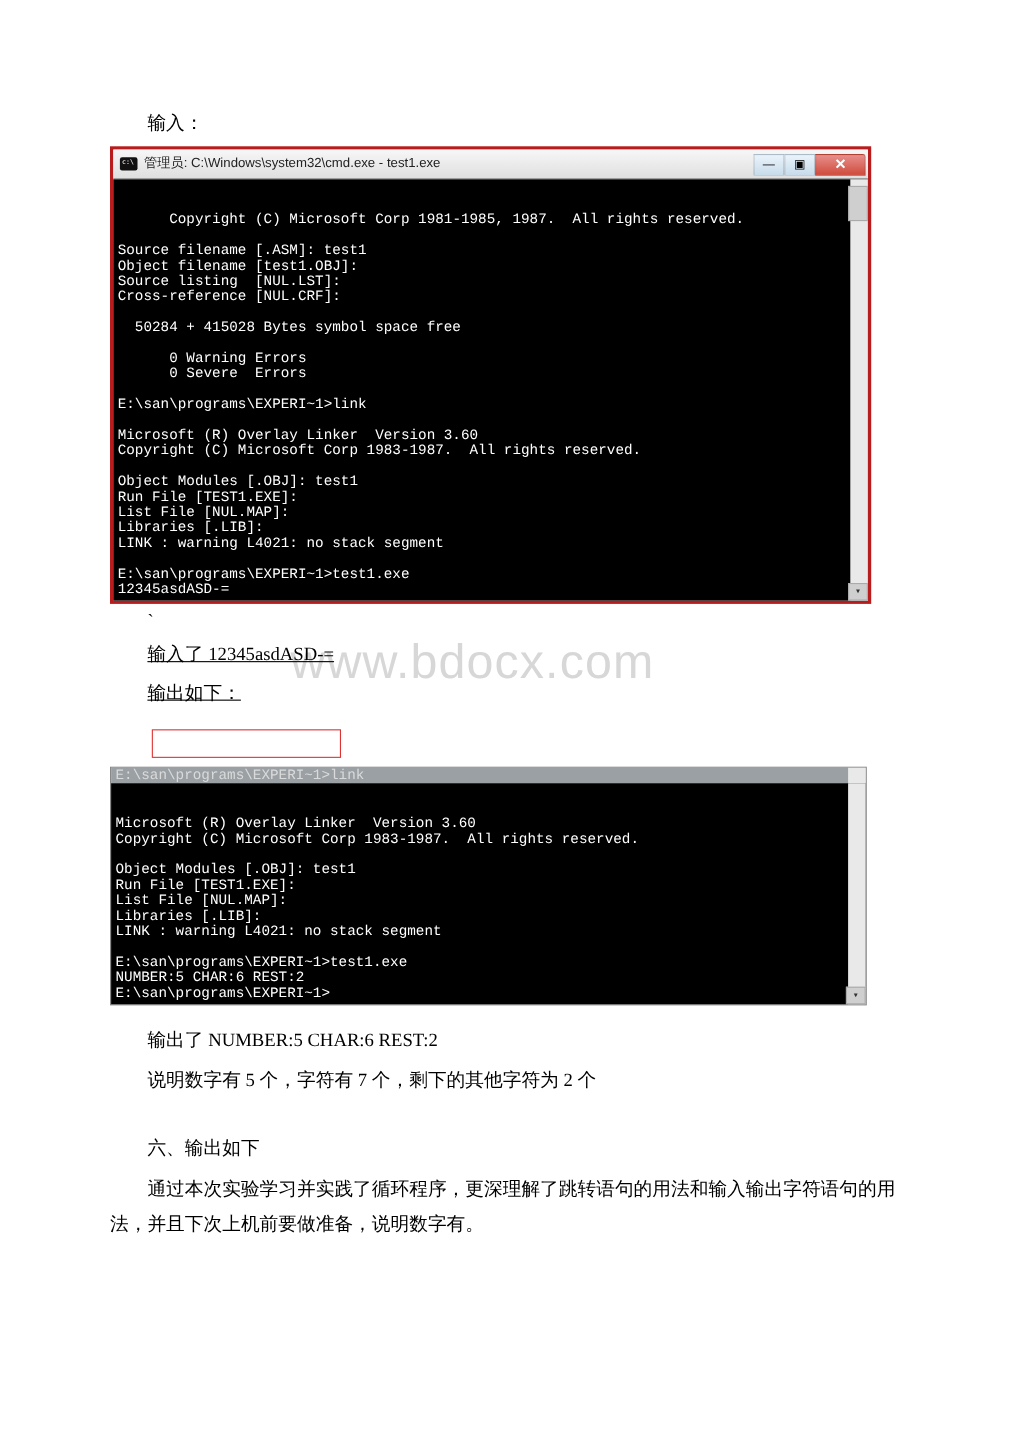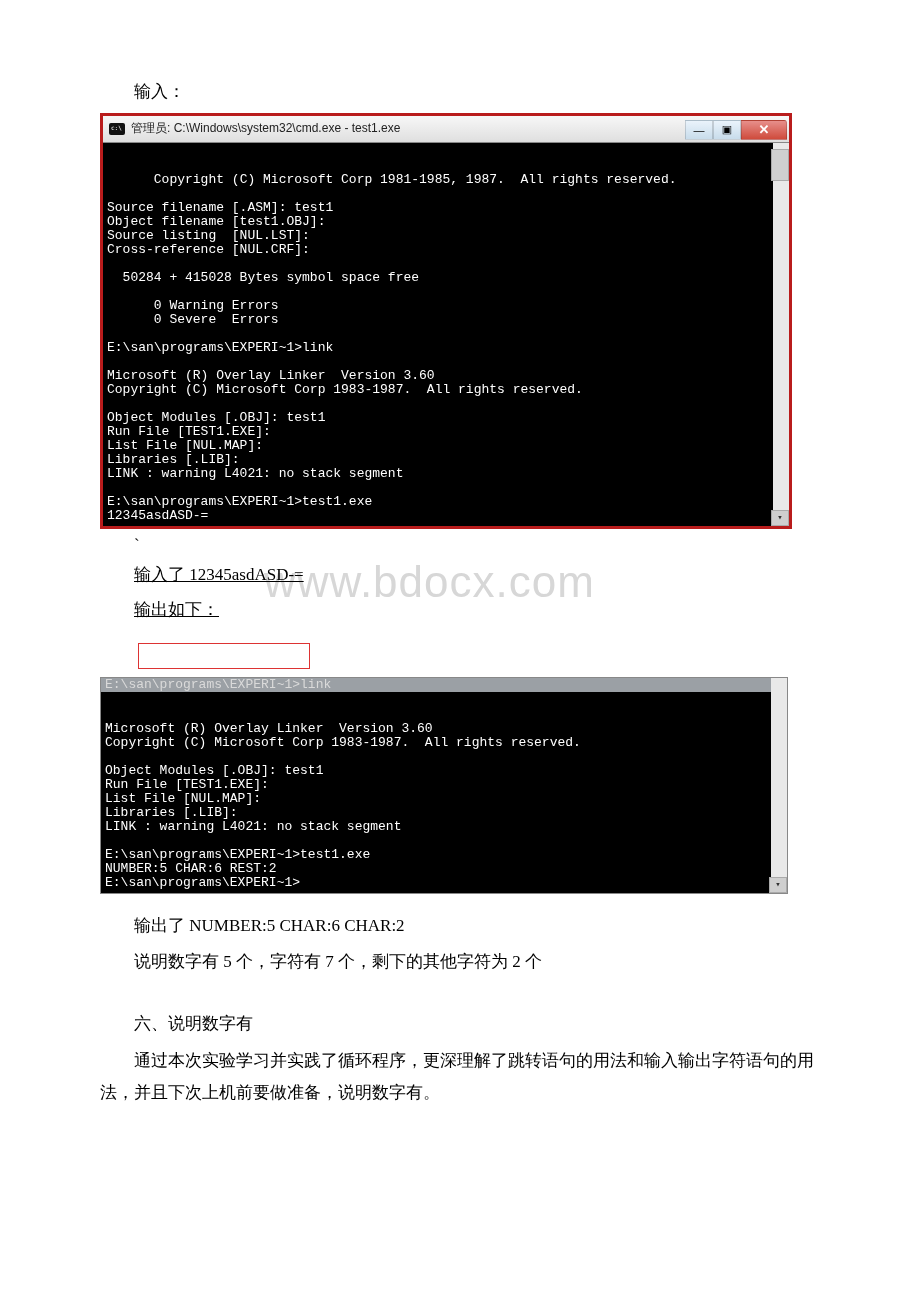--- a/index.html
+++ b/index.html
@@ -3,21 +3,21 @@
 <meta charset="utf-8">
 <style>
   body {
     margin: 0;
     padding: 0;
     background: #ffffff;
     font-family: "SimSun", "Microsoft YaHei", serif;
     width: 920px;
   }
   .page {
-    padding: 72px 100px 40px 100px;
+    padding: 92px 100px 40px 100px;
   }
   .indent {
     text-indent: 2em;
   }
   .body-text {
     font-size: 17px;
     line-height: 1.7;
     margin: 6px 0;
   }
 
@@ -248,19 +248,19 @@
 Run File [TEST1.EXE]:
 List File [NUL.MAP]:
 Libraries [.LIB]:
 LINK : warning L4021: no stack segment
 
 E:\san\programs\EXPERI~1&gt;test1.exe
 NUMBER:5 CHAR:6 REST:2
 E:\san\programs\EXPERI~1&gt;</span></div>
   </div>
 
-  <p class="para indent" style="margin-top:16px">输出了 NUMBER:5 CHAR:6 CHAR:2</p>
+  <p class="para indent" style="margin-top:16px">输出了 NUMBER:5 CHAR:6 REST:2</p>
   <p class="para indent">说明数字有 5 个，字符有 7 个，剩下的其他字符为 2 个</p>
 
-  <p class="para indent" style="margin-top:30px">六、说明数字有</p>
+  <p class="para indent" style="margin-top:30px">六、输出如下</p>
   <p class="para" style="text-indent:2em">通过本次实验学习并实践了循环程序，更深理解了跳转语句的用法和输入输出字符语句的用法，并且下次上机前要做准备，说明数字有。</p>
 
 </div>
 
 </body></html>

